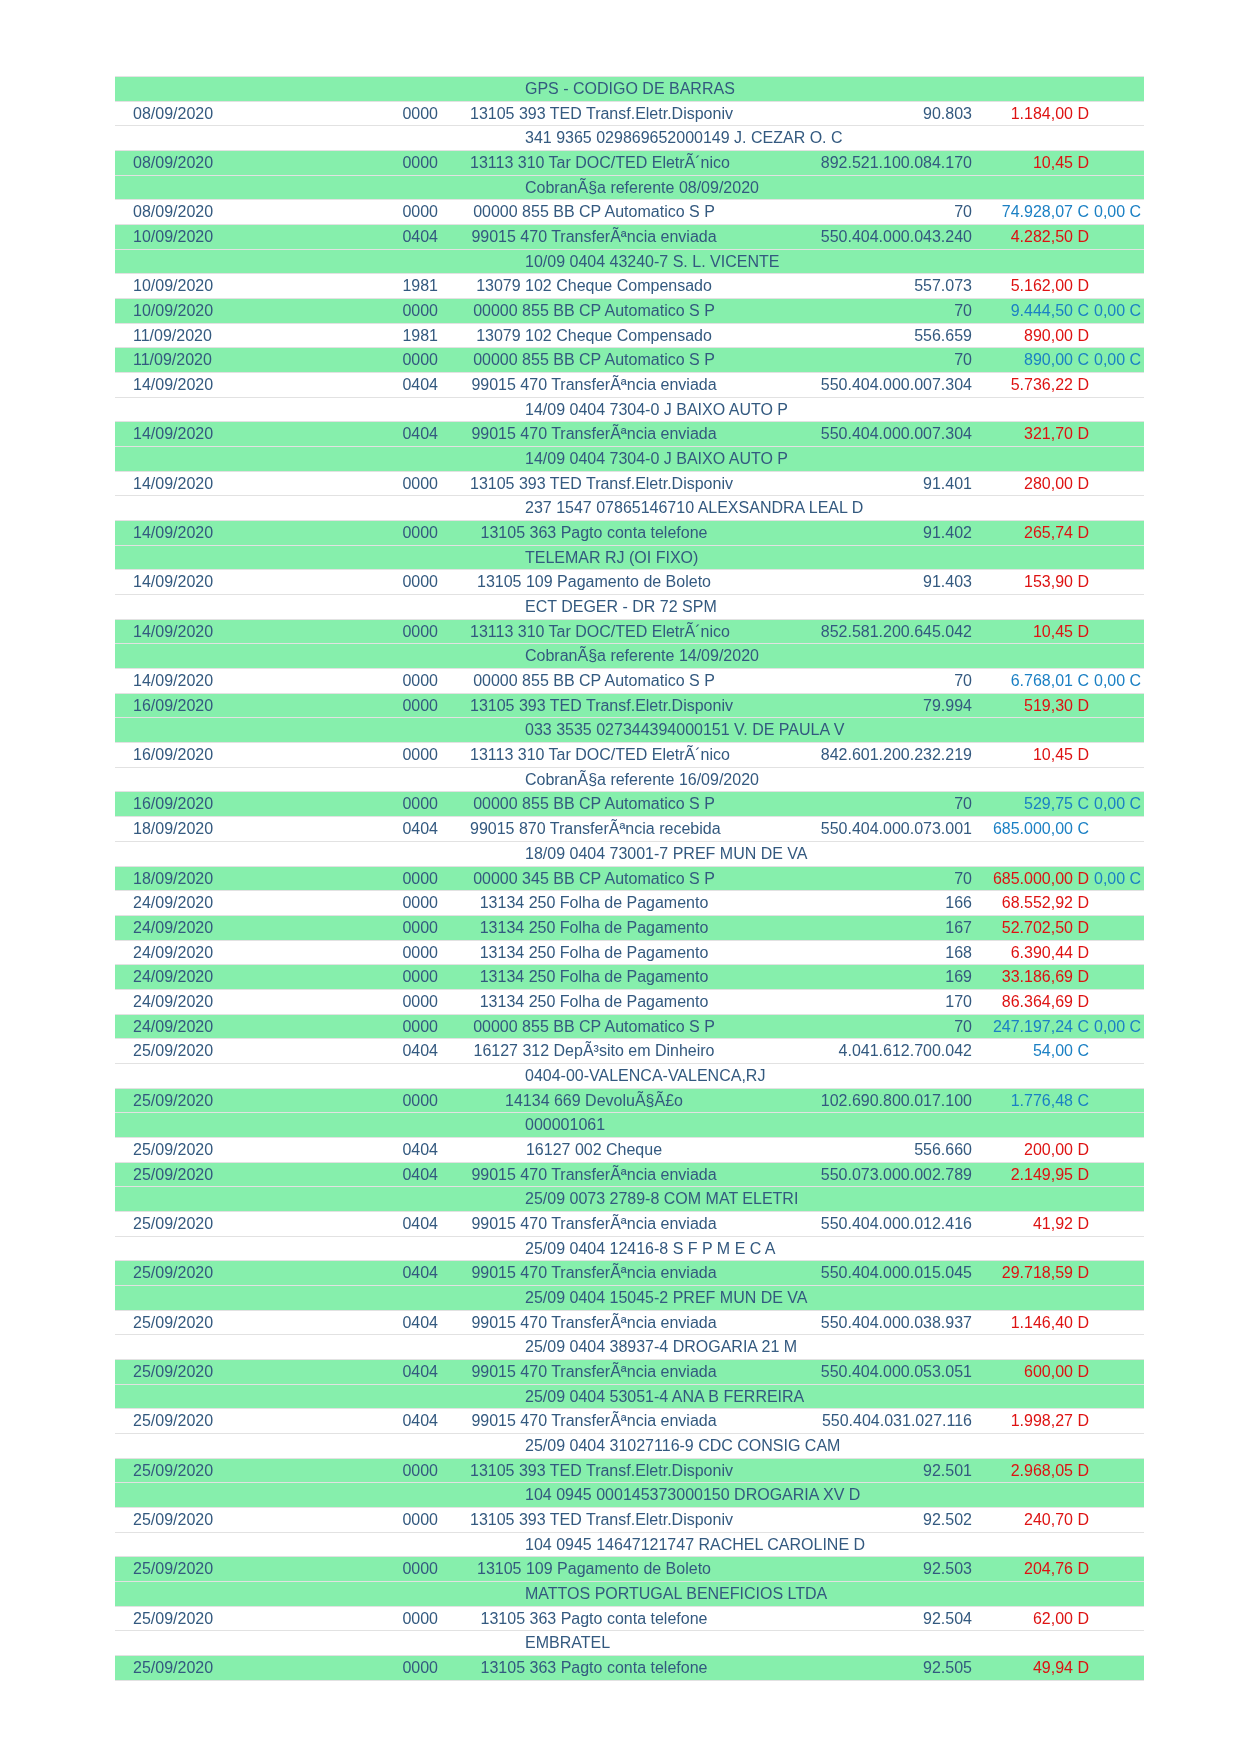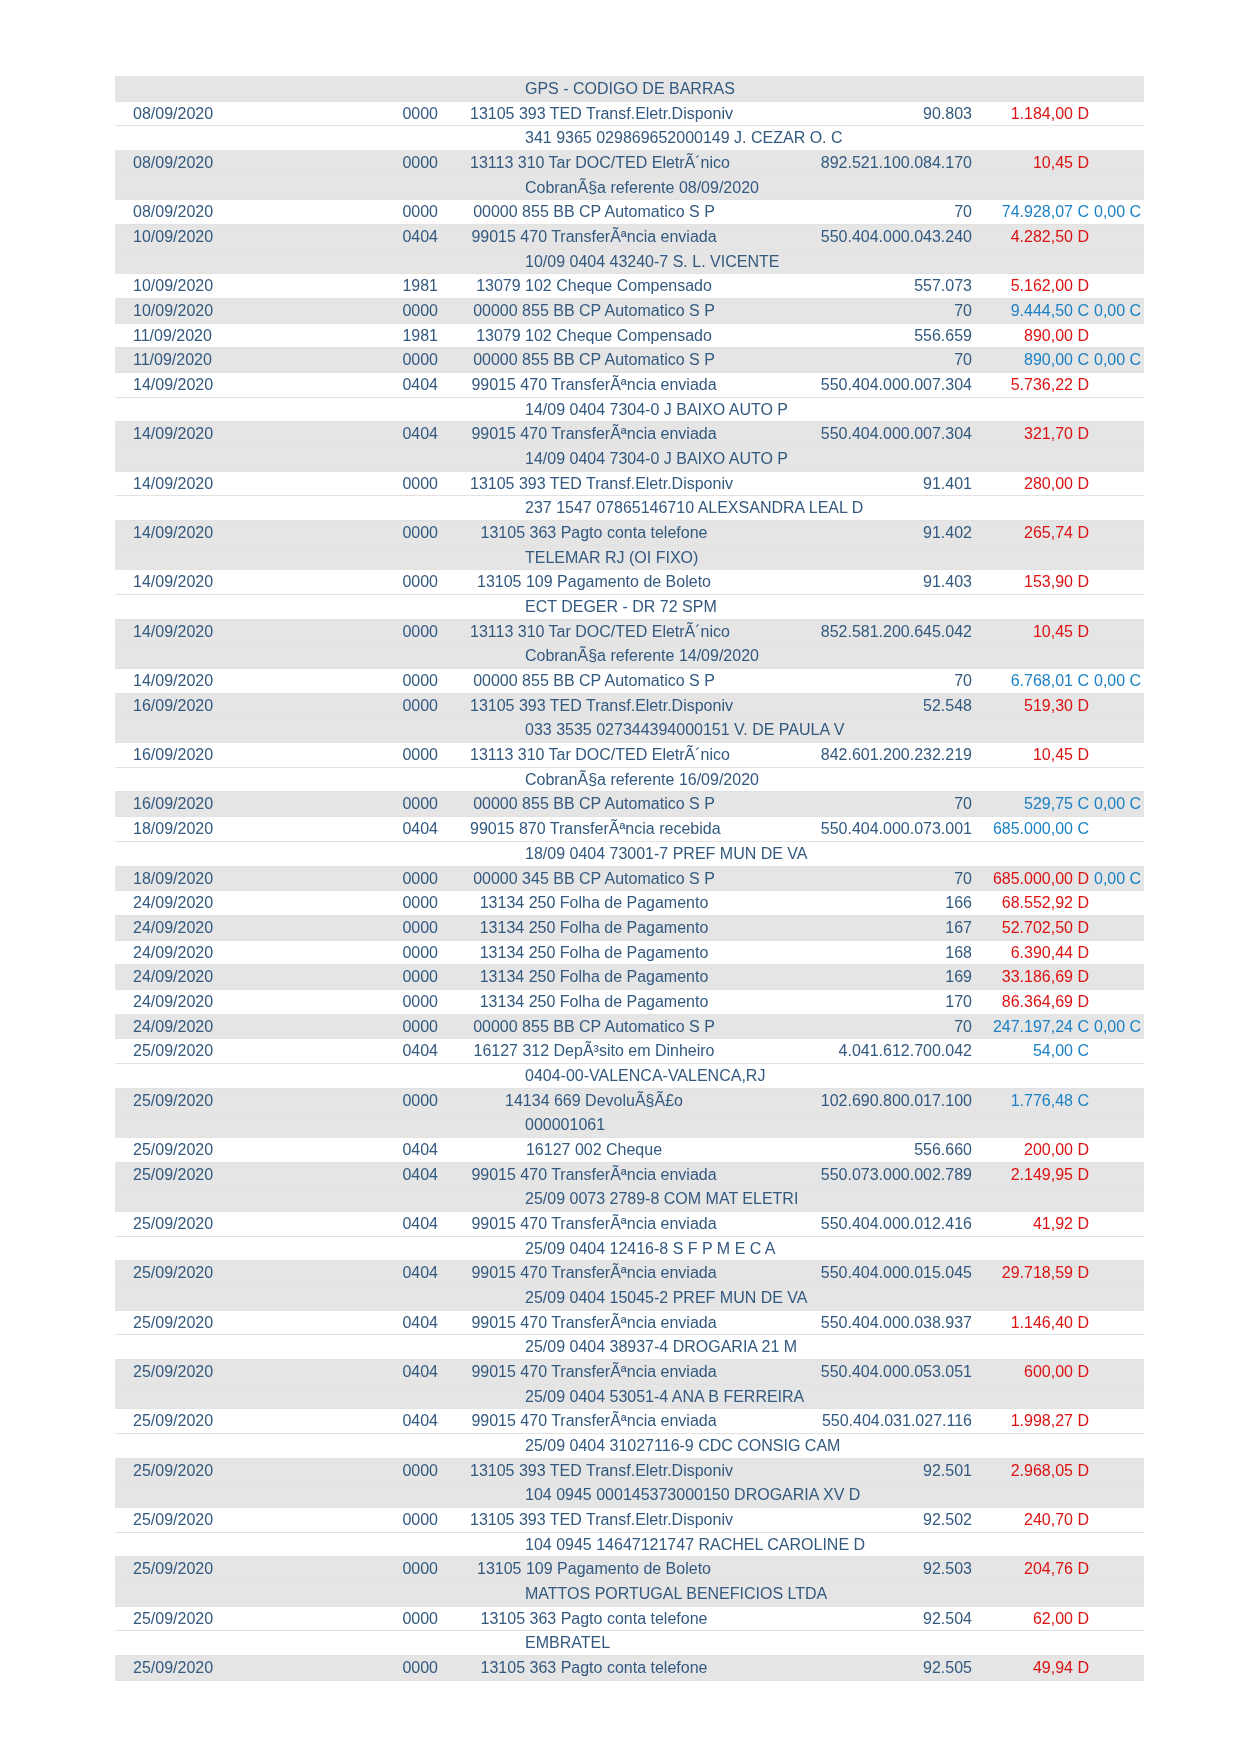--- a/index.html
+++ b/index.html
@@ -20,21 +20,21 @@
     display:flex;
     height:24.677px;
     box-sizing:border-box;
     border-bottom:1px solid #e2e2e2;
     line-height:23.6px;
     font-size:16px;
     color:#33597f;
     white-space:nowrap;
     background:#ffffff;
   }
-  .row.shaded{background:#e5e5e5;}
+  .row.shaded{background:#86efac;}
   .c{display:block;box-sizing:border-box;overflow:visible;}
   .c.date {width:260px;padding-left:18px;text-align:left;}
   .c.code {width:63px; text-align:right;}
   .c.desc {width:280px;padding-left:32px;text-align:center;}
   .c.doc  {width:259px;padding-right:5px;text-align:right;}
   .c.val  {width:117px;padding-right:5px;text-align:right;}
   .c.extra{width:50px; padding-right:4px;}
   .c.cont {width:100%;padding-left:410px;text-align:left;}
   .debit {color:#de1212;}
   .credit{color:#1b80c4;}
@@ -190,21 +190,21 @@
       <span class="c code">0000</span>
       <span class="c desc">00000 855 BB CP Automatico S P</span>
       <span class="c doc">70</span>
       <span class="c val credit">6.768,01 C</span>
       <span class="c extra credit">0,00 C</span>
     </div>
     <div class="row shaded">
       <span class="c date">16/09/2020</span>
       <span class="c code">0000</span>
       <span class="c desc">13105 393 TED Transf.Eletr.Disponiv</span>
-      <span class="c doc">52.548</span>
+      <span class="c doc">79.994</span>
       <span class="c val debit">519,30 D</span>
       <span class="c extra credit"></span>
     </div>
     <div class="row shaded">
       <span class="c cont">033 3535 027344394000151 V. DE PAULA V</span>
     </div>
     <div class="row">
       <span class="c date">16/09/2020</span>
       <span class="c code">0000</span>
       <span class="c desc">13113 310 Tar DOC/TED EletrÃ´nico</span>

